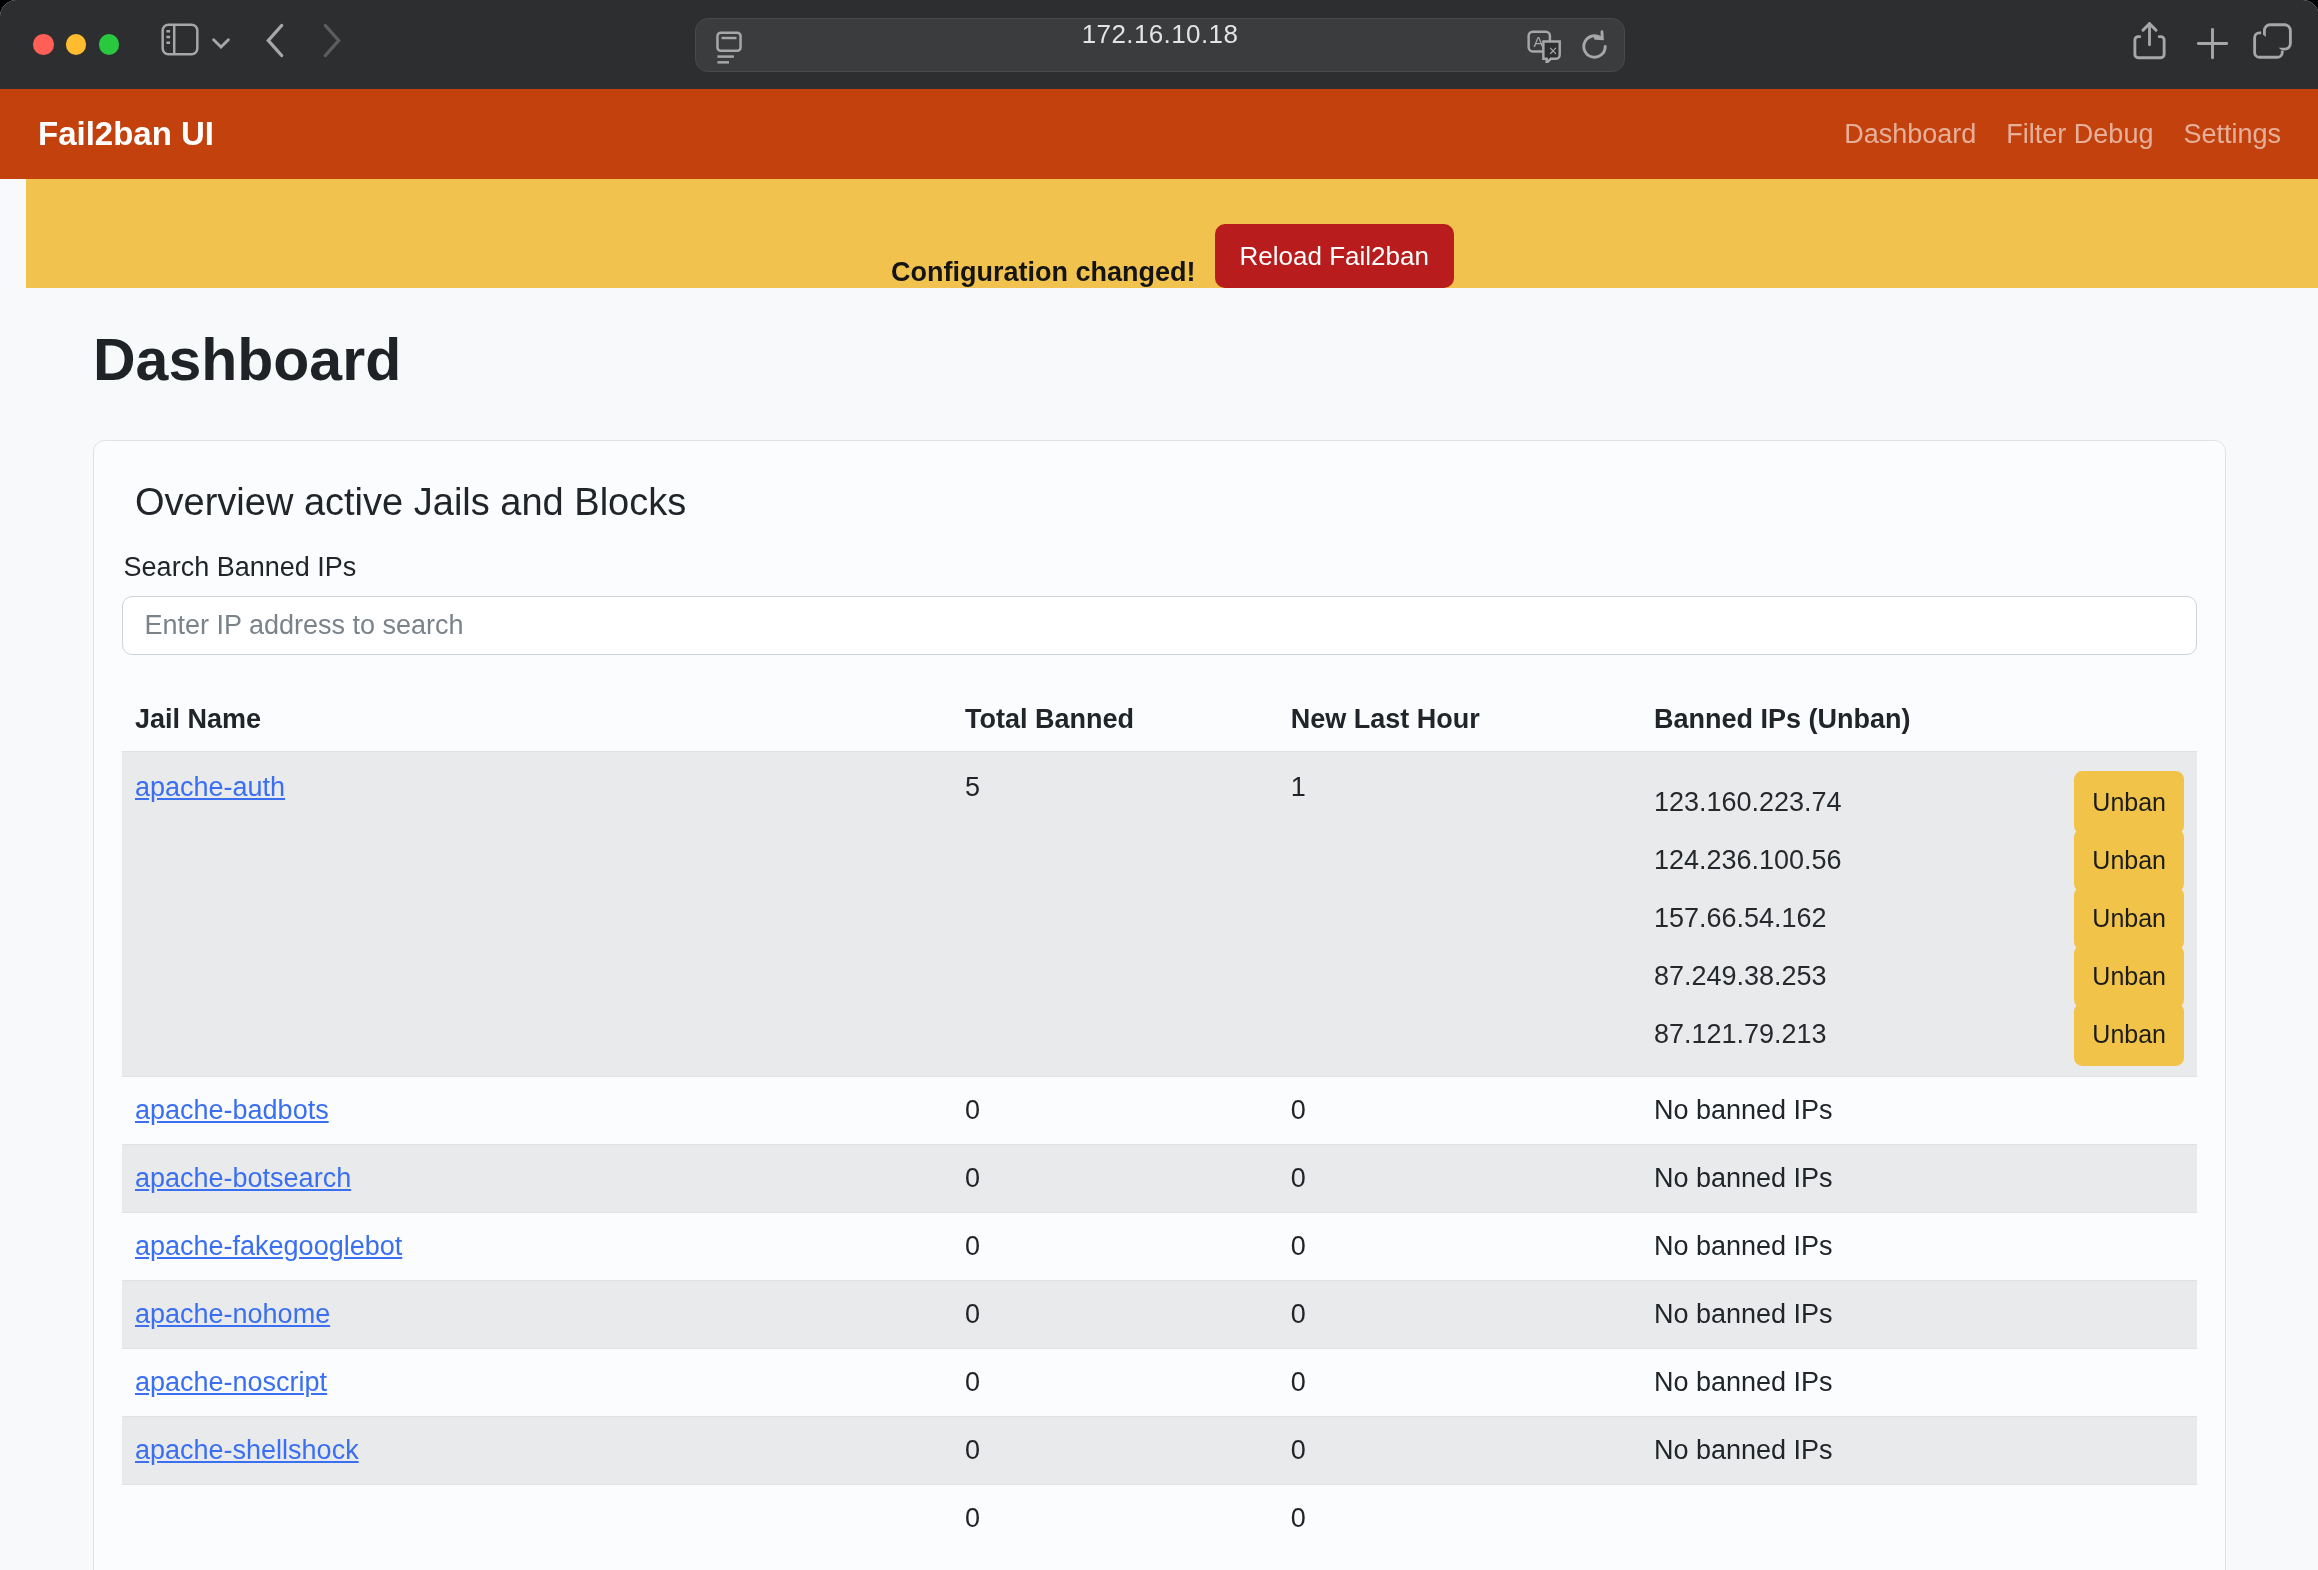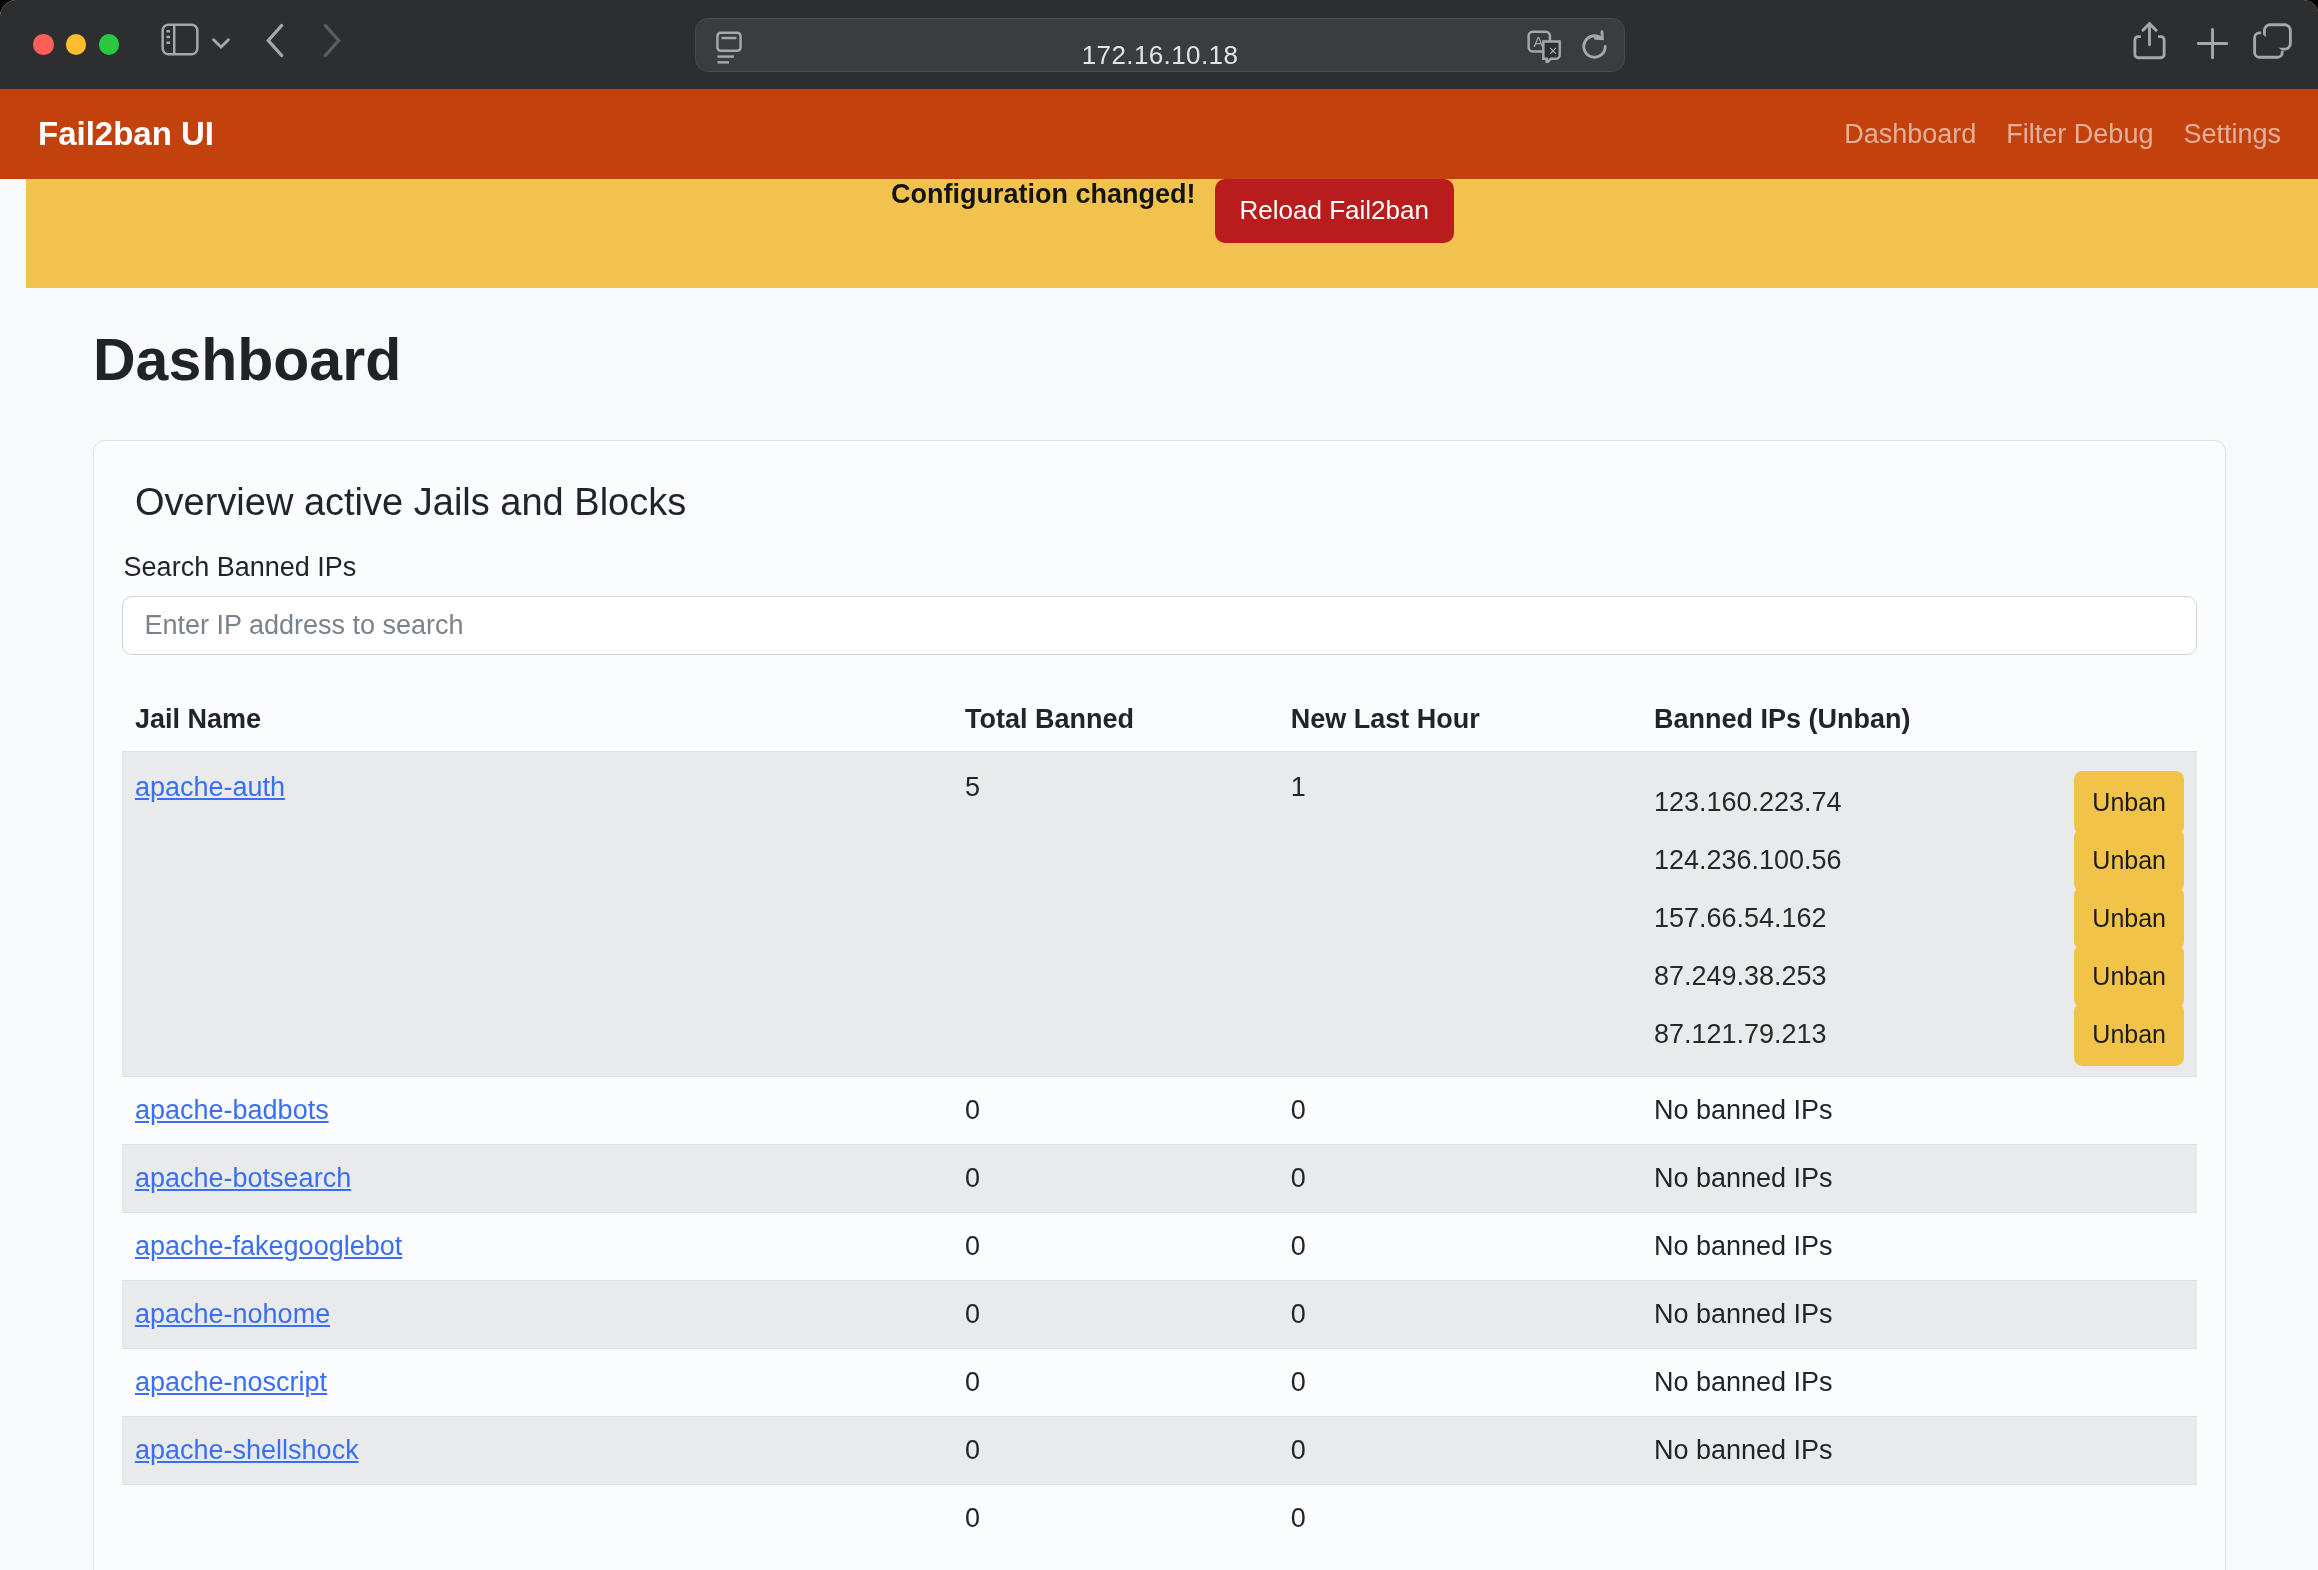--- a/index.html
+++ b/index.html
@@ -21,37 +21,37 @@
   .light { width:20.5px; height:20.5px; border-radius:50%; }
   .light.red { background:#ff5f57; }
   .light.yellow { background:#febc2e; }
   .light.green { background:#29c83f; }
   .chrome-ic { position:absolute; color:#a6a7a9; display:flex; align-items:center; justify-content:center; }
   .chrome-ic svg { display:block; }
   .dim { color:#5c5d5f; }
   .urlbar {
     position:absolute; left:695px; top:18px; width:930px; height:54px;
     background:#3b3c3e; border:1.6px solid #494a4c; border-radius:13px;
-    display:flex; align-items:flex-end; justify-content:center;
+    display:flex; align-items:flex-start; justify-content:center;
   }
   .url-text { color:#e3e3e4; font-size:26px; letter-spacing:0.4px; }
   .urlbar .left-ic { position:absolute; left:18px; top:11.5px; }
   .urlbar .right-ics { position:absolute; right:13px; top:10.7px; display:flex; gap:15px; align-items:center; }
   
   .navbar {
     height:90px; flex:0 0 90px; background:#c2410c;
     display:flex; align-items:center; padding:0 38px;
   }
   .brand { color:#fff; font-size:33px; font-weight:bold; }
   .nav-links { margin-left:auto; display:flex; gap:30px; }
   .nav-link { color:rgba(255,255,255,.58); font-size:27px; cursor:pointer; }
   
   .banner {
     height:109px; flex:0 0 109px; background:#f1c34e;
-    display:flex; align-items:flex-start; justify-content:center; gap:19px;margin-left:26px;
+    display:flex; align-items:flex-end; justify-content:center; gap:19px;margin-left:26px;
   }
   .banner-msg { font-size:27px; font-weight:bold; color:#141414; }
   .reload-btn {
     background:#b91c1c; color:#fff; border:none; border-radius:10px;
     font-size:26px; padding:16.4px 25px; font-family:inherit; cursor:pointer;
   }
   
   .main { padding:0 93px; }
   .page-title { font-size:59px; font-weight:600; margin:38px 0 46px 0; color:#1f2327; }
   .card {

